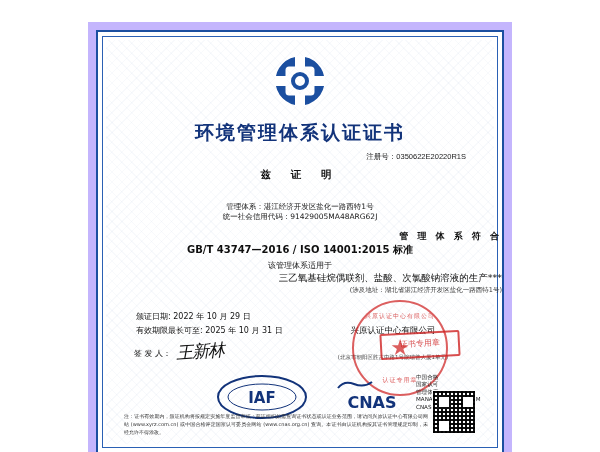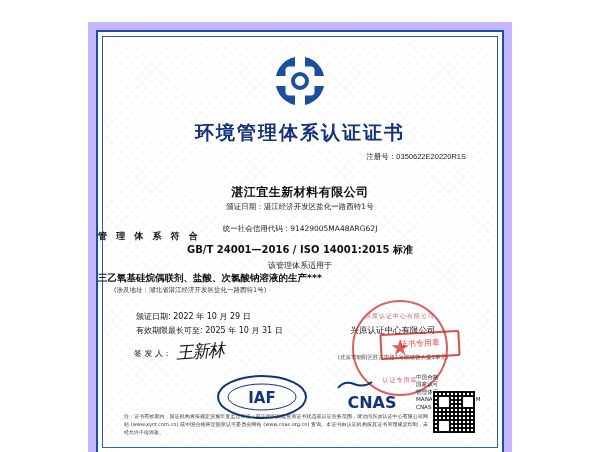--- a/index.html
+++ b/index.html
@@ -117,27 +117,27 @@
 
   .line-small {
     position: absolute;
     left: 0; right: 0;
     text-align: center;
     font-size: 7.5px;
     color: #1a1a1a;
     font-family: "DejaVu Sans", "Liberation Sans", sans-serif;
   }
   .addr { top: 170px; }
-  .credit { top: 192px; }
+  .credit { top: 180px; }
 
   .sys-label {
     position: absolute;
     left: 0; right: 0;
     top: 198px;
-    text-align: left;
+    text-align: right;
     font-size: 9px;
     font-weight: bold;
     letter-spacing: 3px;
     color: #111;
     font-family: "DejaVu Sans", "Liberation Sans", sans-serif;
   }
   .standard {
     position: absolute;
     left: 0; right: 0;
     top: 211px;
@@ -154,31 +154,31 @@
     top: 228px;
     text-align: center;
     font-size: 8px;
     color: #1a1a1a;
     font-family: Liberation Mono, monospace;
   }
   .scope-main {
     position: absolute;
     left: 0; right: 0;
     top: 240px;
-    text-align: left;
+    text-align: right;
     font-size: 9.5px;
-    font-weight: bold;
+    font-weight: normal;
     color: #0f0f0f;
     font-family: "DejaVu Sans", "Liberation Sans", sans-serif;
   }
   .scope-note {
     position: absolute;
     left: 16px; right: 0;
     top: 254px;
-    text-align: left;
+    text-align: right;
     font-size: 6.5px;
     color: #333;
     font-family: "DejaVu Sans", "Liberation Sans", sans-serif;
   }
 
   .dates {
     position: absolute;
     left: 38px;
     top: 278px;
     font-size: 8px;
@@ -356,26 +356,26 @@
           <rect x="44" y="26" width="12" height="10" fill="#ffffff"></rect>
           <rect x="26" y="6" width="10" height="12" fill="#ffffff"></rect>
           <rect x="26" y="44" width="10" height="12" fill="#ffffff"></rect>
         </svg>
       </div>
 
       <div class="title">环境管理体系认证证书</div>
 
       <div class="reg-no">注册号：0350622E20220R1S</div>
 
-      <div class="company">湛江宜生新材料有限公司</div>
-      <div class="line-small addr">颁证日期：湛江经济开发区盐化一路西特1号</div>
+      <div class="cert-word">兹 证 明</div>
+      <div class="line-small addr">管理体系：湛江经济开发区盐化一路西特1号</div>
       <div class="line-small credit">统一社会信用代码：91429005MA48ARG62J</div>
 
       <div class="sys-label">管 理 体 系 符 合</div>
-      <div class="standard">GB/T 24001—2016 / ISO 14001:2015 标准</div>
+      <div class="standard">GB/T 43747—2016 / ISO 14001:2015 标准</div>
 
       <div class="scope-intro">该管理体系适用于</div>
       <div class="scope-main">三乙氧基硅烷偶联剂、盐酸、次氯酸钠溶液的生产***</div>
       <div class="scope-note">(涉及地址：湖北省湛江经济开发区盐化一路西特1号)</div>
 
       <div class="dates">
         <div>颁证日期: 2022 年 10 月 29 日</div>
         <div>有效期限最长可至: 2025 年 10 月 31 日</div>
       </div>
 

